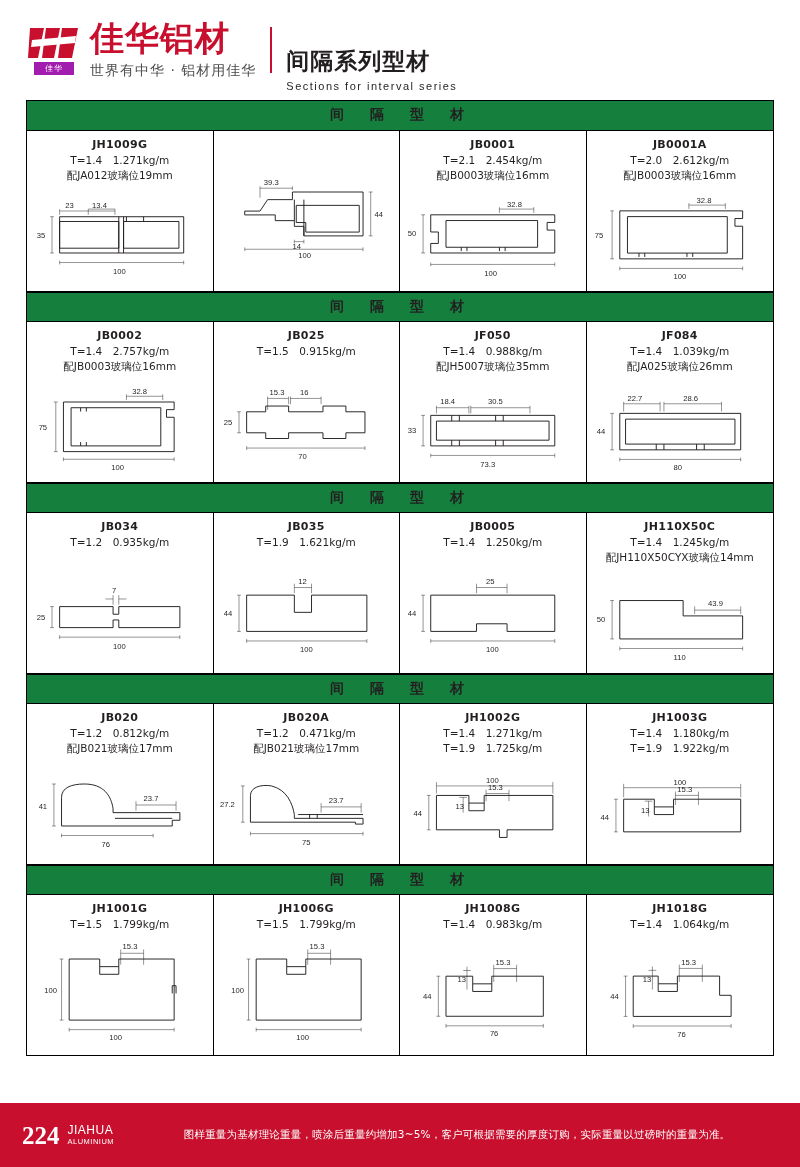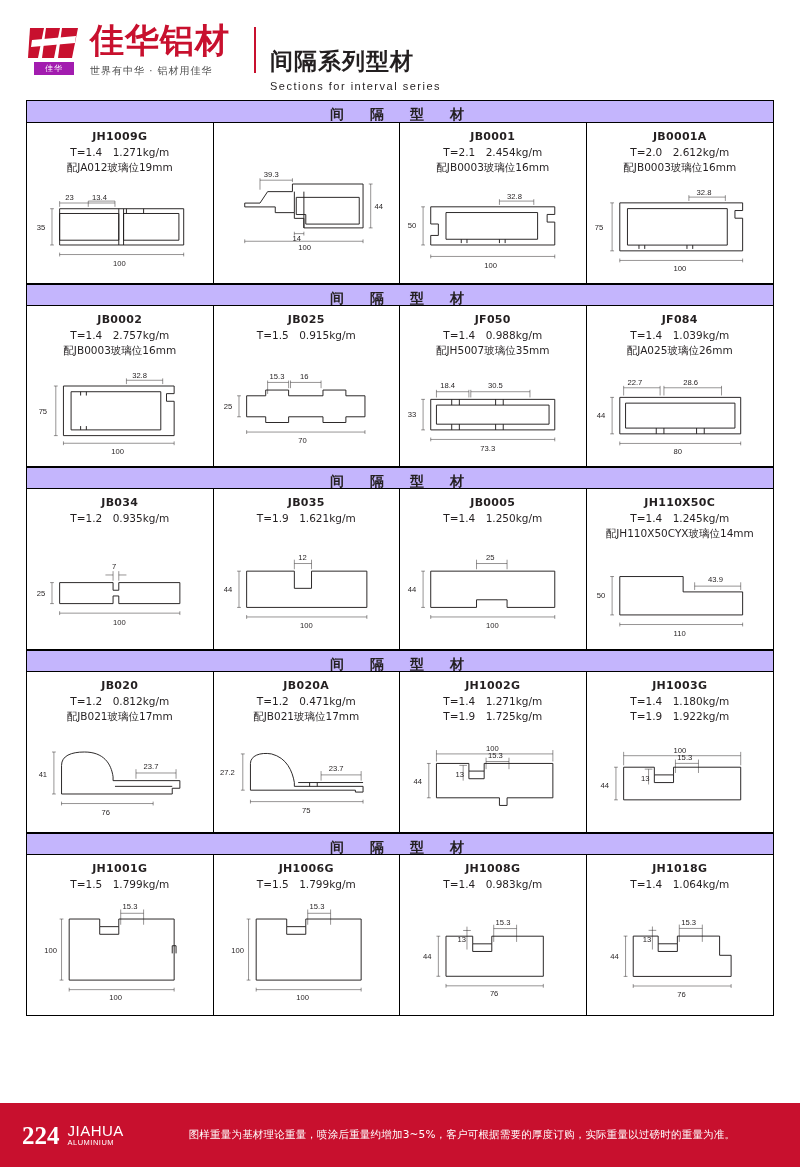--- a/index.html
+++ b/index.html
@@ -51,21 +51,21 @@
   .brand-cn {
     font-size: 34px;
     font-weight: bold;
     color: #c8102e;
     font-family: "DejaVu Sans", sans-serif;
     letter-spacing: 1px;
     line-height: 1;
     margin-right: 10px;
   }
   .brand-sub {
-    font-size: 10px;
+    font-size: 14px;
     color: #4d4d4d;
     letter-spacing: 1px;
     margin-top: 7px;
     font-family: "DejaVu Sans", sans-serif;
   }
   .brand-left { display:flex; flex-direction:column; justify-content:center; }
   .divider-v {
     width: 2px; height: 46px;
     background: #c8102e;
     margin: 0 14px;
@@ -89,24 +89,24 @@
   }
 
   
   .sheet {
     position: absolute;
     left: 26px; top: 100px;
     width: 748px;
     border: 1px solid #000;
   }
   .band {
-    background: #c4b5fd;
+    background: #15803d;
     border-bottom: 1px solid #000;
     border-top: 1px solid #000;
-    height: 22px;
+    height: 30px;
     text-align: center;
     font-size: 14px;
     font-weight: bold;
     letter-spacing: 6px;
     line-height: 27px;
     font-family: "DejaVu Sans", sans-serif;
   }
   .band:first-child { border-top: none; }
   .row {
     display: flex;
@@ -154,21 +154,21 @@
     font-weight: bold;
     margin-left: 22px;
     font-family: "Liberation Serif", serif;
     line-height:1;
   }
   .footer-brand {
     margin-left: 8px;
     line-height: 1.15;
     font-family: "Liberation Sans", sans-serif;
   }
-  .footer-brand .fb1 { font-size: 15px; letter-spacing:0.5px;}
+  .footer-brand .fb1 { font-size: 12px; letter-spacing:0.5px;}
   .footer-brand .fb2 { font-size: 7.5px; letter-spacing:0.5px;}
   .footer-note {
     flex: 1 1 auto;
     text-align: center;
     font-size: 10.5px;
     font-family: "DejaVu Sans", sans-serif;
     letter-spacing: 0.2px;
   }
 
   .dim { font-size: 8px; font-family:"Liberation Sans", sans-serif; fill:#231f20; }

